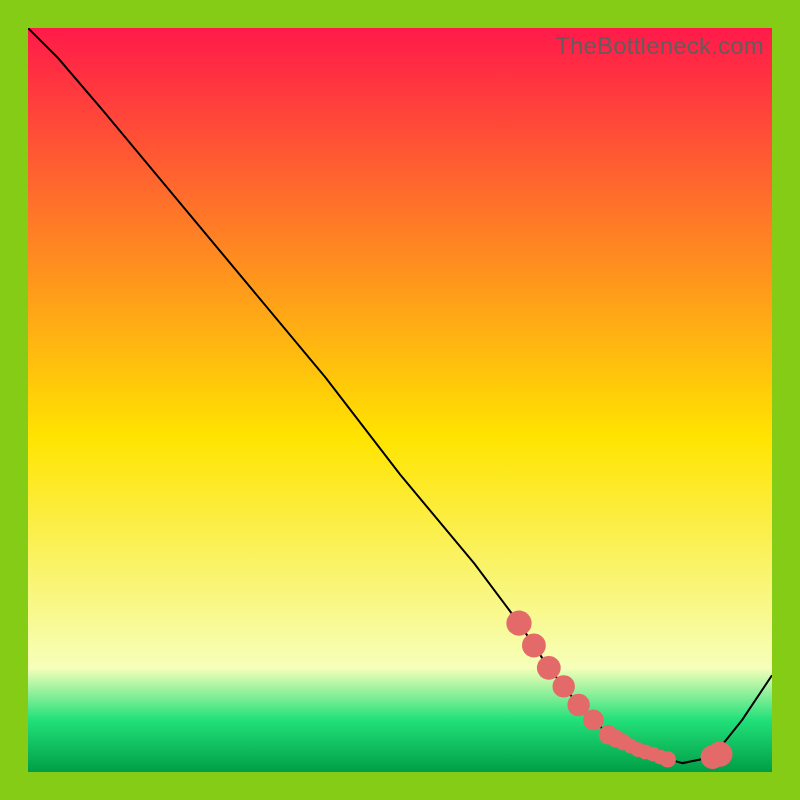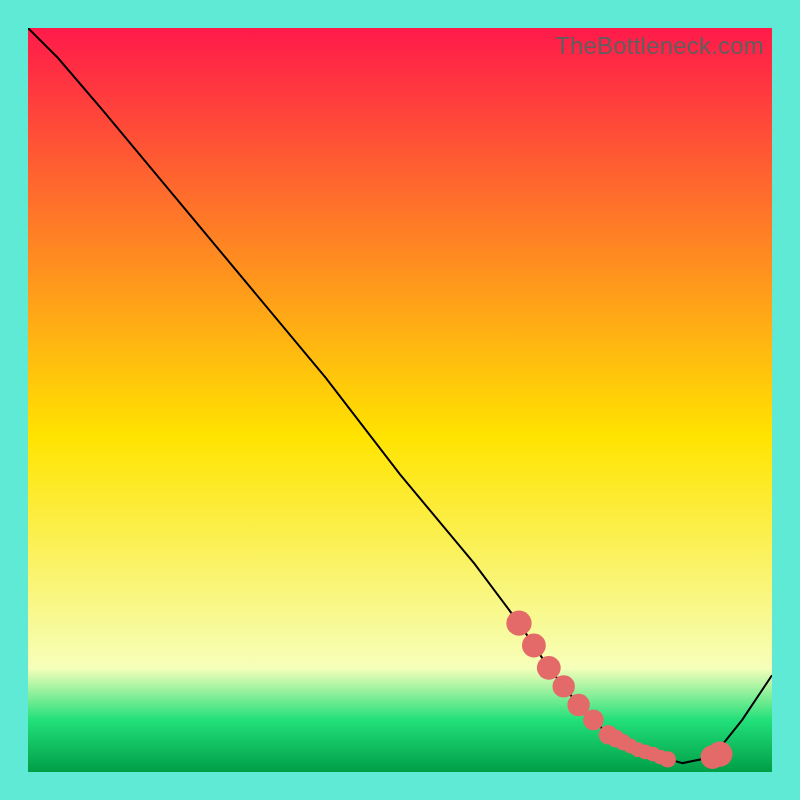--- a/index.html
+++ b/index.html
@@ -8,21 +8,21 @@
     width: 800px;
     height: 800px;
     background: #000;
     font-family: Arial, Helvetica, sans-serif;
     overflow: hidden;
   }
   .outer {
     position: relative;
     width: 800px;
     height: 800px;
-    background: #5eead4;
+    background: #84cc16;
   }
   .plot {
     position: absolute;
     left: 28px;
     top: 28px;
     width: 744px;
     height: 744px;
     overflow: hidden;
   }
   .watermark {

